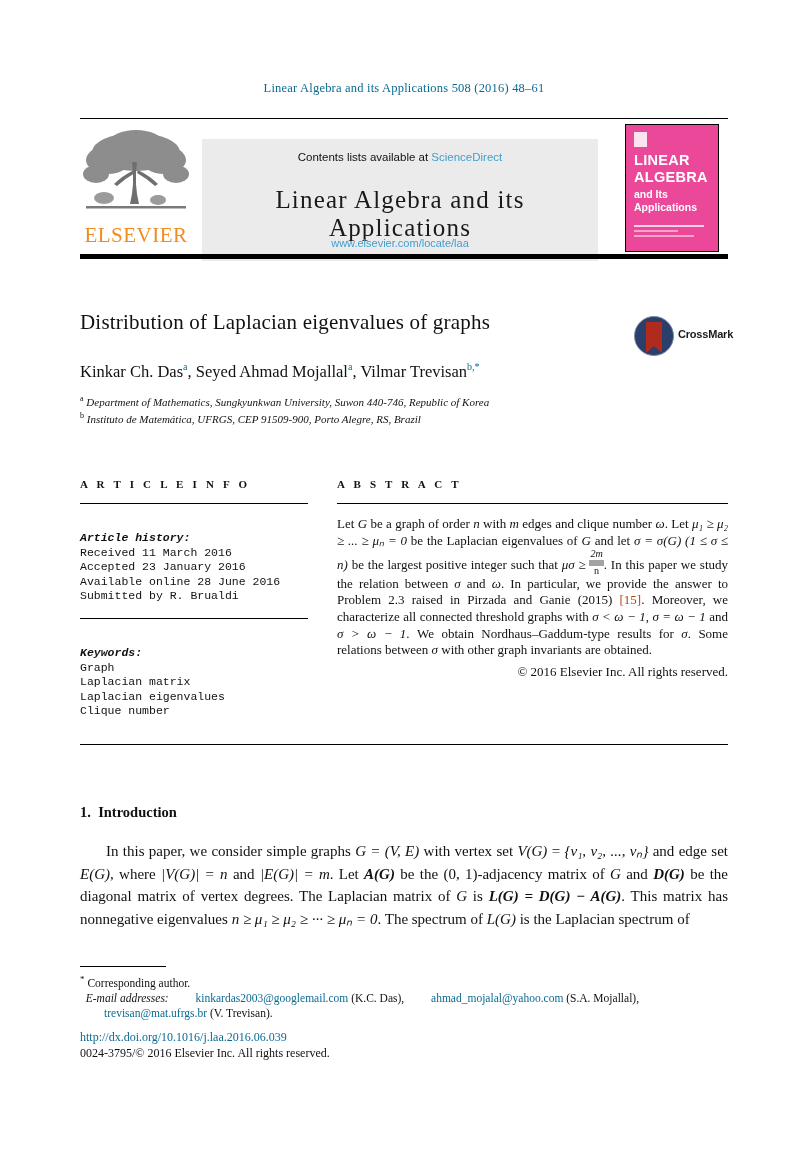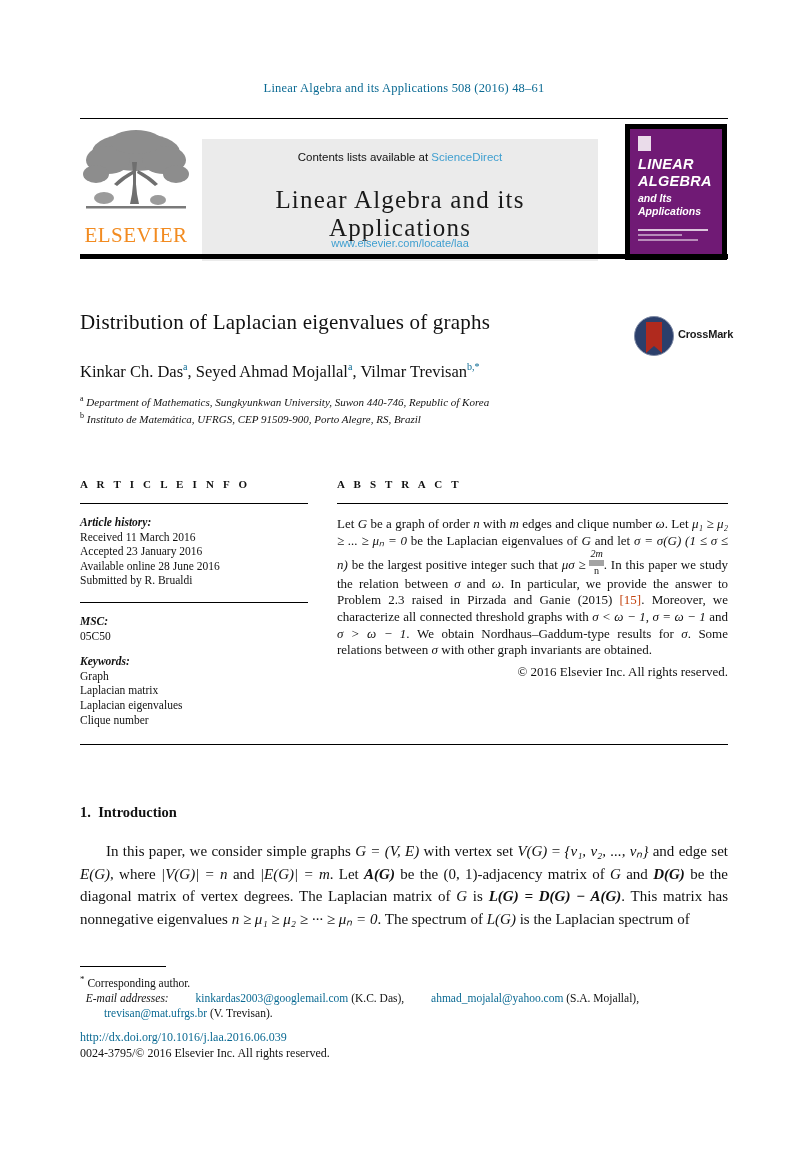--- a/index.html
+++ b/index.html
@@ -99,24 +99,23 @@
     text-align: center;
     font-family: "Liberation Sans", sans-serif;
     font-size: 11px;
     color: #3f9fd0;
   }
   .cover-thumb {
     position: absolute;
     left: 545px; top: 6px;
     width: 92px;
     height: 126px;
-    background: #701a75;
-    border: 5px solid #000000;
+    background: #ec4899;
+    border: 1px solid #000000;
     overflow: hidden;
-    font-style: italic;
   }
   .cover-mini-logo {
     position: absolute;
     left: 8px; top: 7px;
     width: 13px; height: 15px;
     background: #ffffff;
     opacity: .85;
   }
   .cover-l1, .cover-l2 {
     position: absolute;
@@ -252,22 +251,22 @@
     font-size: 11px;
     letter-spacing: 3.2px;
     color: #111;
   }
   .hr-thin {
     height: 1px;
     background: #000;
     margin-top: 13px;
   }
   .info-block {
-    margin-top: 11px;
-    font-family: Liberation Serif, serif;
+    margin-top: 27px;
+    font-family: Liberation Mono, monospace;
     font-size: 11.5px;
     line-height: 14.6px;
     color: #111;
   }
   .info-label {
     font-style: italic;
     font-weight: bold;
   }
   .hr-thin.info-end { margin-top: 14px; }
   .abstract-body {
@@ -442,24 +441,20 @@
     <div class="hr-thin"></div>
     <div class="info-block">
       <div class="info-label">Article history:</div>
       <div>Received 11 March 2016</div>
       <div>Accepted 23 January 2016</div>
       <div>Available online 28 June 2016</div>
       <div>Submitted by R. Brualdi</div>
     </div>
     <div class="hr-thin info-end"></div>
     <div class="info-block">
-      <div class="info-label">MSC:</div>
-      <div>05C50</div>
-    </div>
-    <div class="info-block">
       <div class="info-label">Keywords:</div>
       <div>Graph</div>
       <div>Laplacian matrix</div>
       <div>Laplacian eigenvalues</div>
       <div>Clique number</div>
     </div>
   </div>
 
   <div class="col-abs">
     <div class="col-head">A B S T R A C T</div>

